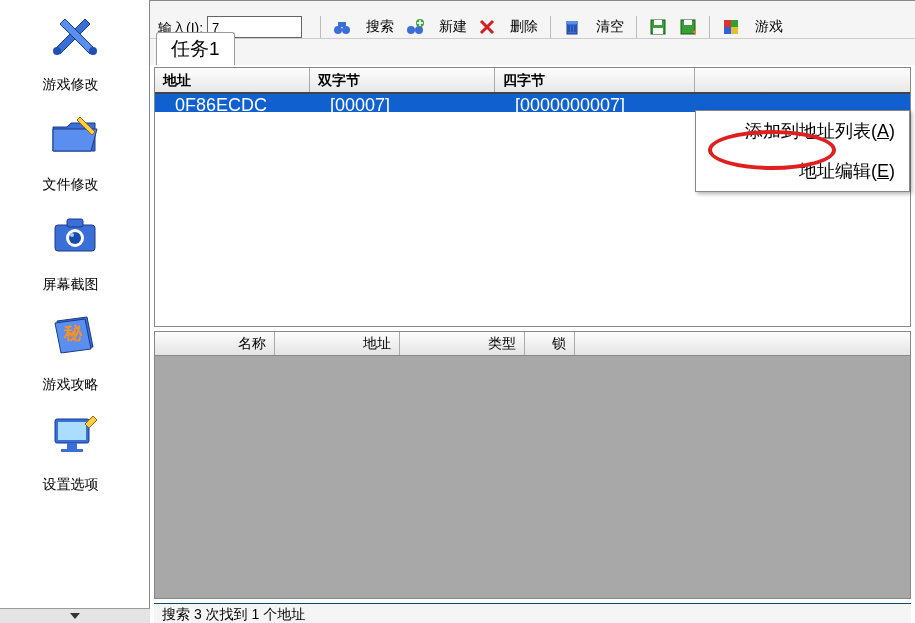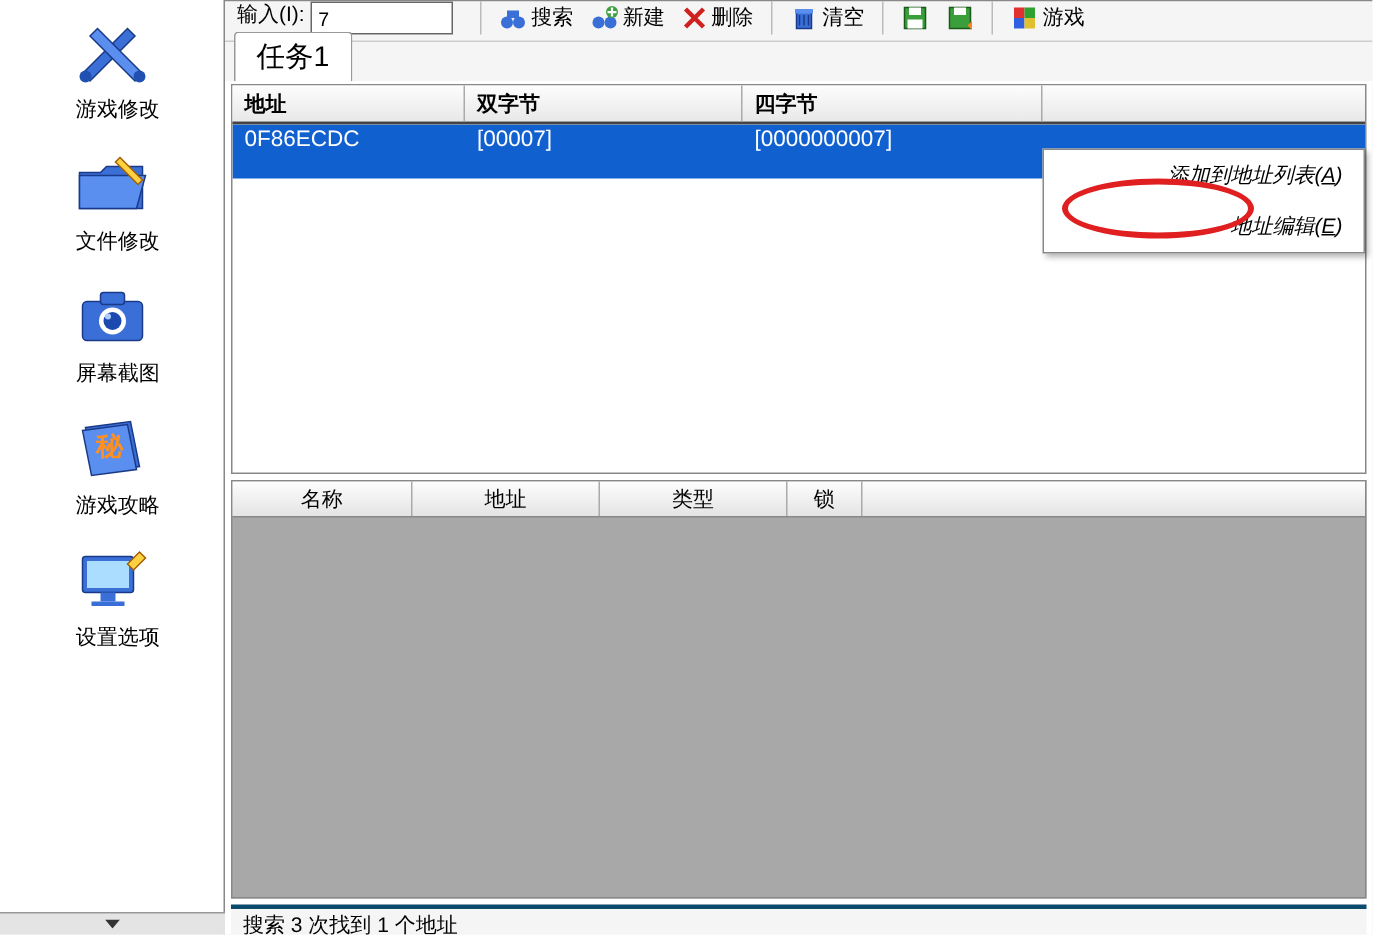--- a/index.html
+++ b/index.html
@@ -1,44 +1,44 @@
 <!DOCTYPE html>
 <html><head>
   <meta charset="utf-8">
   <style>
     * { margin: 0; padding: 0; box-sizing: border-box; }
     body { font-family: "Microsoft YaHei", Arial, sans-serif; font-size: 13px; background: #f0f0f0; width: 915px; height: 623px; overflow: hidden; }
     .container { display: flex; height: 100%; }
     .sidebar { width: 150px; background: #fff; border-right: 1px solid #888; display: flex; flex-direction: column; align-items: center; padding-top: 8px; }
-    .sidebar-item { display: flex; flex-direction: column; align-items: flex-end; margin-bottom: 14px; cursor: pointer; }
+    .sidebar-item { display: flex; flex-direction: column; align-items: flex-start; margin-bottom: 14px; cursor: pointer; gap: 12px; }
     .sidebar-icon { width: 64px; height: 52px; display: flex; align-items: center; justify-content: center; }
     .sidebar-label { font-size: 14px; color: #000; margin-top: 4px; }
     .sidebar-dropdown { position: absolute; top: 608px; left: 0; width: 150px; height: 15px; background: #e4e4e4; border-top: 1px solid #999; display: flex; align-items: center; justify-content: center; cursor: pointer; }
     .main { flex: 1; display: flex; flex-direction: column; background: #fff; border-top: 1px solid #888; }
-    .toolbar { height: 27px; display: flex; align-items: flex-start; padding: 0 8px; gap: 4px; border-bottom: 1px solid #ccc; background: #f5f5f5; }
+    .toolbar { height: 38px; display: flex; align-items: flex-end; padding: 0 8px; gap: 4px; border-bottom: 1px solid #ccc; background: #f5f5f5; }
     .toolbar-label { font-size: 14px; }
     .toolbar-input { width: 95px; height: 22px; border: 1px solid #666; padding: 0 4px; font-size: 13px; margin-right: 10px; }
-    .toolbar-btn { display: flex; align-items: center; gap: 3px; padding: 2px 4px; cursor: pointer; font-size: 14px; }
+    .toolbar-btn { display: flex; align-items: center; gap: 15px; padding: 2px 4px; cursor: pointer; font-size: 14px; }
     .toolbar-sep { width: 1px; height: 22px; background: #bbb; margin: 0 4px; }
     .tabs { height: 26px; display: flex; align-items: flex-end; padding-left: 6px; background: #f5f5f5; }
     .tab { padding: 3px 14px; background: #fff; border: 1px solid #999; border-bottom: none; font-size: 19px; cursor: pointer; border-radius: 3px 3px 0 0; }
     .results-area { flex: 0 0 260px; border: 1px solid #888; margin: 2px 4px 4px 4px; background: #fff; display: flex; flex-direction: column; position: relative; }
     .results-header { display: flex; height: 26px; background: linear-gradient(#fdfdfd, #e8e8e8); border-bottom: 2px solid #444; }
     .rh-cell { border-right: 1px solid #aaa; padding: 4px 8px; font-size: 14px; font-weight: bold; }
     .results-body { flex: 1; overflow: auto; }
-    .result-row { display: flex; height: 36px; font-size: 15px; }
+    .result-row { display: flex; height: 18px; font-size: 18px; padding-left: 12px; }
     .result-row.selected { background: #1060d0; color: #fff; }
     .rr-cell { padding: 1px 8px; }
     .context-menu { position: absolute; top: 42px; right: 0; width: 215px; background: #fff; border: 1px solid #888; box-shadow: 2px 2px 4px rgba(0,0,0,0.3); z-index: 10; }
-    .context-item { padding: 8px 14px; font-size: 14px; cursor: pointer; text-align: right; font-style: italic; }
+    .context-item { padding: 8px 14px; font-size: 18px; cursor: pointer; text-align: right; }
     .red-circle { position: absolute; top: 62px; right: 74px; width: 128px; height: 40px; border: 4px solid #e02020; border-radius: 50%; pointer-events: none; z-index: 11; }
     .lower-area { flex: 1; border: 1px solid #888; margin: 0 4px 4px 4px; background: #a8a8a8; display: flex; flex-direction: column; }
     .lower-header { display: flex; height: 24px; background: linear-gradient(#fdfdfd, #e4e4e4); border-bottom: 1px solid #888; }
-    .lh-cell { border-right: 1px solid #aaa; padding: 3px 8px; font-size: 14px; text-align: center; }
-    .status-bar { height: 20px; padding: 2px 8px; font-size: 14px; background: #f5f5f5; border-top: 3px solid #0c4a6e; margin: 0 4px; }
+    .lh-cell { border-right: 1px solid #aaa; padding: 3px 8px; font-size: 14px; text-align: right; }
+    .status-bar { height: 20px; padding: 2px 8px; font-size: 14px; background: #f5f5f5; border-top: 1px solid #0c4a6e; margin: 0 4px; }
     .icon-svg { display: block; }
     .underline { text-decoration: underline; }
   </style>
 </head>
 <body>
 
 <div class="container">
   <div class="sidebar">
     <div class="sidebar-item">
       <div class="sidebar-icon">

